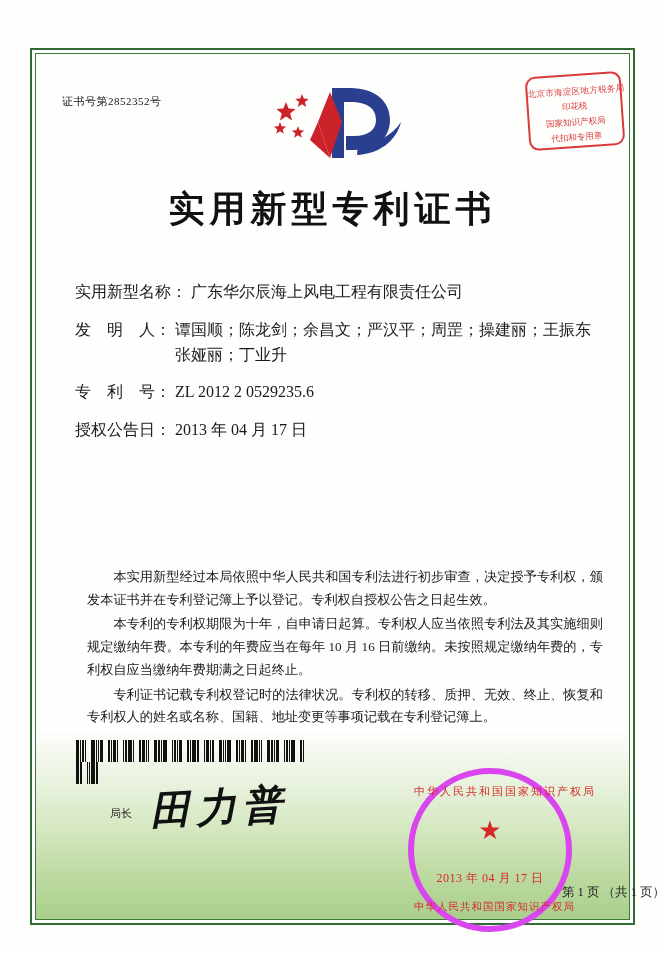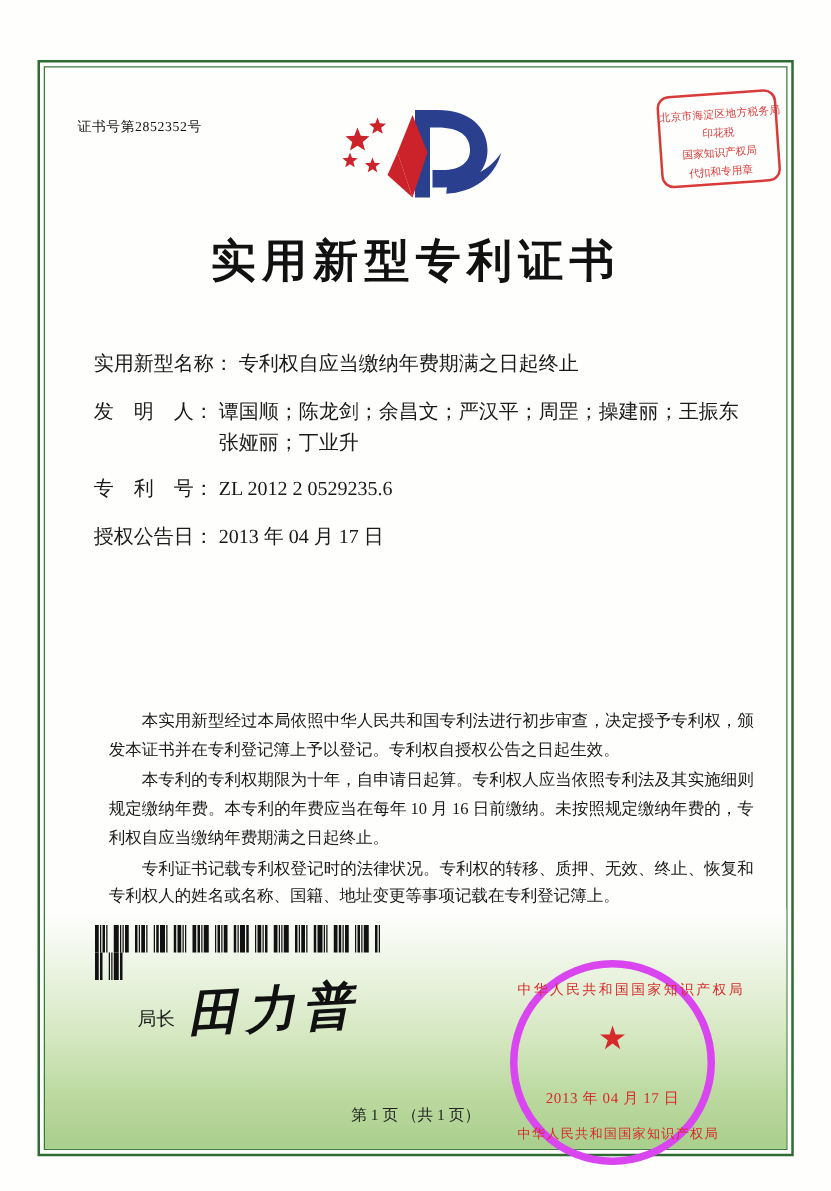--- a/index.html
+++ b/index.html
@@ -156,21 +156,21 @@
     height: 22px;
     margin-right: 1px;
     vertical-align: top;
   }
 
   
   .sig-label {
     position: absolute;
     left: 110px;
     top: 806px;
-    font-size: 15px;
+    font-size: 11px;
   }
   .sig-script {
     position: absolute;
     left: 150px;
     top: 780px;
     font-size: 40px;
     font-family: "Liberation Serif", "DejaVu Serif", serif;
     font-style: italic;
     font-weight: bold;
     color: #111;
@@ -215,21 +215,21 @@
     transform: translateX(-50%);
     font-size: 12px;
     white-space: nowrap;
     letter-spacing: .5px;
   }
 
   .page-no {
     position: absolute;
     left: 0; right: 0;
     bottom: 52px;
-    text-align: center;
+    text-align: right;
     font-size: 12.5px;
     color: #222;
   }
 </style>
 </head>
 <body>
 
 <div class="page">
 
   <div class="border-outer"></div>
@@ -259,21 +259,21 @@
       <polygon points="22,44 23.6,48.2 28.1,48.5 24.6,51.4 25.8,55.8 22,53.3 18.2,55.8 19.4,51.4 15.9,48.5 20.4,48.2" fill="#cc2229"></polygon>
       <polygon points="40,48 41.6,52.2 46.1,52.5 42.6,55.4 43.8,59.8 40,57.3 36.2,59.8 37.4,55.4 33.9,52.5 38.4,52.2" fill="#cc2229"></polygon>
     </svg>
   </div>
 
   <div class="doc-title">实用新型专利证书</div>
 
   <div class="fields">
     <div class="frow">
       <div class="flabel">实用新型名称：</div>
-      <div class="fvalue">专利权自应当缴纳年费期满之日起终止</div>
+      <div class="fvalue">广东华尔辰海上风电工程有限责任公司</div>
     </div>
     <div class="frow">
       <div class="flabel">发　明　人：</div>
       <div class="fvalue">
         <span>谭国顺；陈龙剑；余昌文；严汉平；周罡；操建丽；王振东</span>
         <span class="line2">张娅丽；丁业升</span>
       </div>
     </div>
     <div class="frow">
       <div class="flabel">专　利　号：</div>

